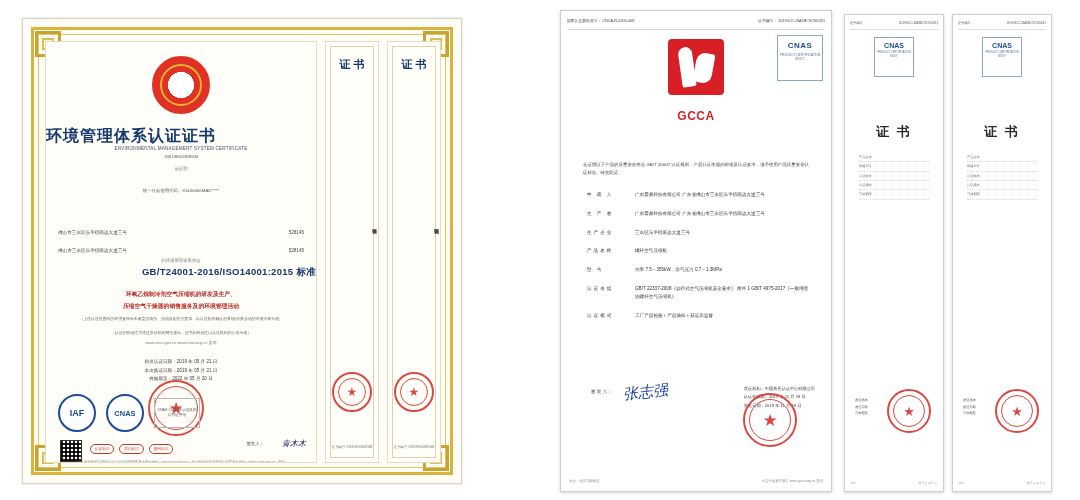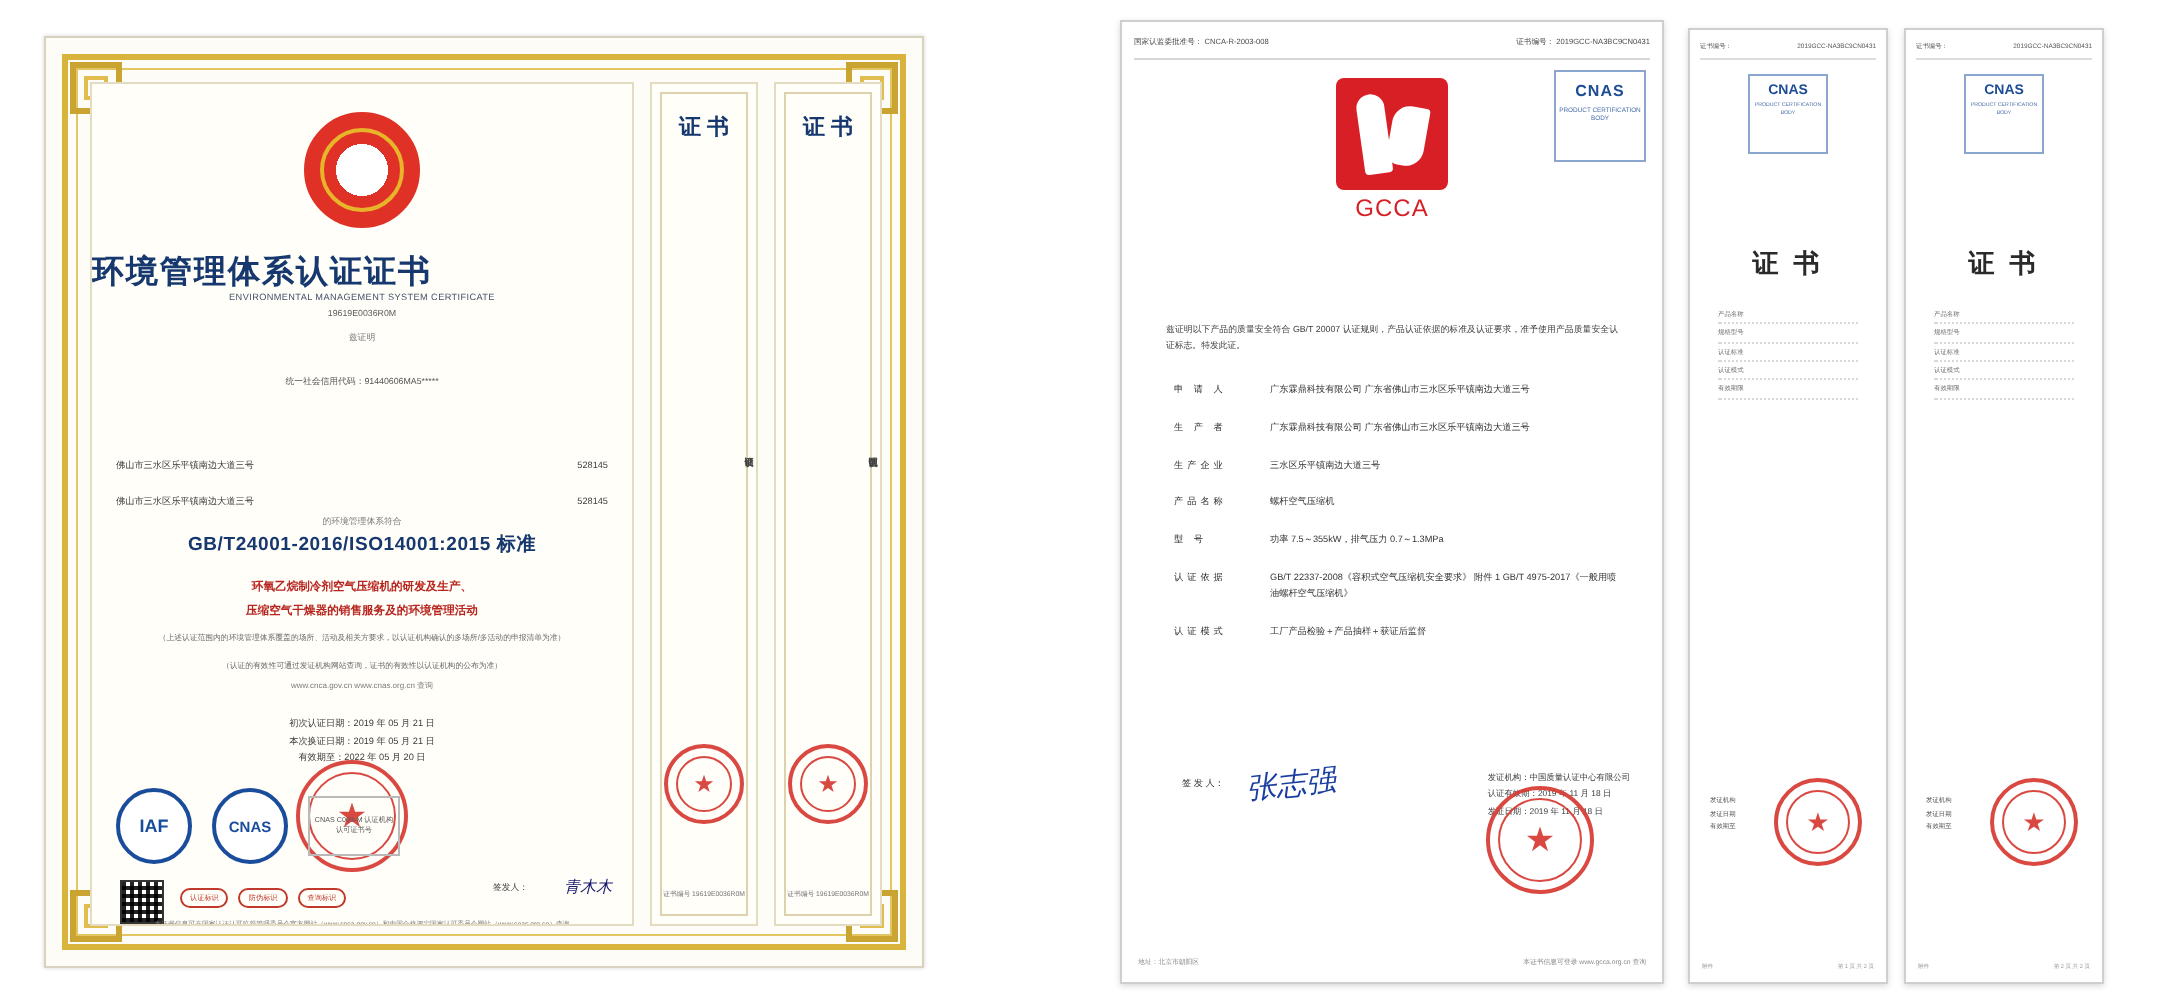--- a/index.html
+++ b/index.html
@@ -181,21 +181,21 @@
     left: 12px; right: 12px;
     font-size: 4.6px;
     color: #3c3c3c;
     display: flex;
     justify-content: space-between;
   }
   .std-line {
     position: absolute;
     left: 0; right: 0;
     top: 224px;
-    text-align: center;
+    text-align: right;
     font-size: 9.5px;
     font-weight: bold;
     color: #16386e;
     letter-spacing: 0.3px;
   }
   .scope-line {
     position: absolute;
     left: 10px; right: 10px;
     text-align: center;
     font-size: 5.8px;
@@ -460,23 +460,23 @@
   .gcca-mark::after {
     content: "";
     position: absolute;
     right: 11px; top: 14px;
     width: 18px; height: 30px;
     background: #fff;
     border-radius: 9px 2px 9px 6px;
     transform: rotate(10deg);
   }
   .gcca-text {
-    margin-top: 2px;
+    margin-top: 14px;
     font-size: 12px;
-    font-weight: normal;
+    font-weight: bold;
     color: #d81f26;
     letter-spacing: 0.5px;
   }
   .cnas-box {
     position: absolute;
     right: 8px;
     top: 24px;
     width: 46px;
     height: 46px;
     border: 1px solid #8aa6cf;

